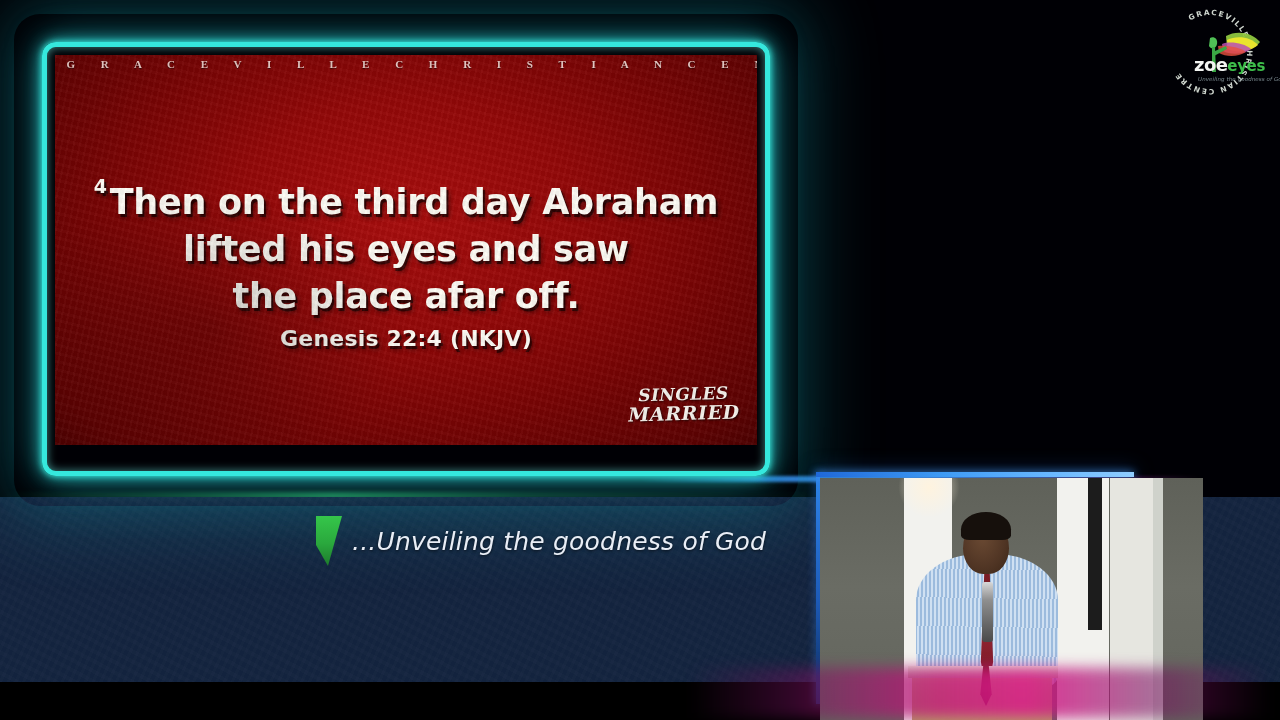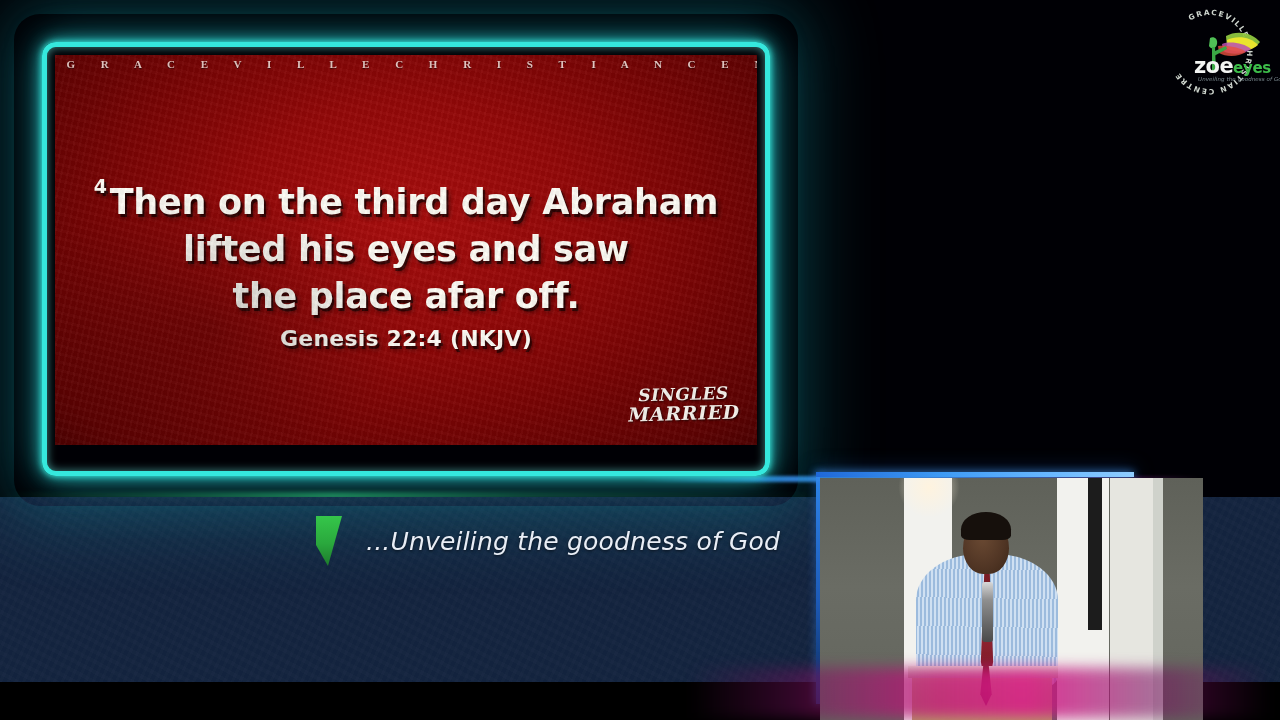--- a/index.html
+++ b/index.html
@@ -165,21 +165,21 @@
     letter-spacing:.4px;
   }
   .sm-bottom{
     font-size:19px; font-weight:700; font-style:italic;
     letter-spacing:.6px; margin-top:1px;
   }
 
   
   .tagline-wrap{
     position:absolute; left:316px; top:516px;
-    display:flex; align-items:center; gap:24px;
+    display:flex; align-items:center; gap:10px;
   }
   .tagline-chevron{
     width:26px; height:50px;
     background:linear-gradient(180deg,#35c64a 0%, #2aa83d 55%, #1d7b2c 100%);
     clip-path:polygon(0 0, 100% 0, 46% 100%, 0 58%);
     filter:drop-shadow(0 0 4px rgba(40,190,70,.5));
   }
   .tagline-text{
     font-family:"DejaVu Sans", sans-serif;
     font-style:italic;
@@ -203,21 +203,21 @@
   .logo-mark{
     position:absolute; left:48px; top:26px;
   }
   .zoe-wordmark{
     position:absolute; left:46px; top:52px;
     line-height:1;
     white-space:nowrap;
   }
   .zoe-word{
     font-family:"DejaVu Sans", sans-serif;
-    font-weight:700; font-size:21px; color:#f2f4f2;
+    font-weight:700; font-size:18px; color:#f2f4f2;
     letter-spacing:-.6px;
   }
   .arena-word{
     font-family:"DejaVu Sans", sans-serif;
     font-weight:700; font-size:15px; color:#3dbd4a;
     letter-spacing:-.3px;
   }
   .zoe-tag{
     position:absolute; left:50px; top:72px;
     font-family:"DejaVu Sans", sans-serif;

